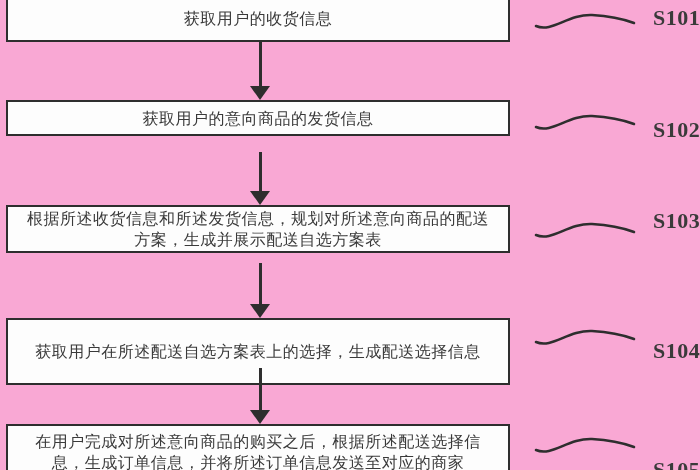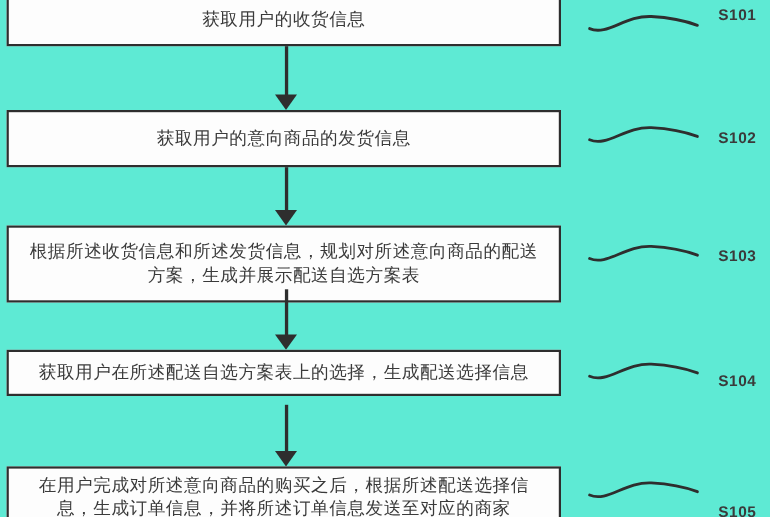--- a/index.html
+++ b/index.html
@@ -1,48 +1,48 @@
 <!DOCTYPE html>
 <html><head>
 <meta charset="utf-8">
 <style>
   html,body{margin:0;padding:0;background:#fcfcfc;}
   .canvas{
     position:relative;width:700px;height:470px;overflow:hidden;
-    background:#5eead4;font-family:Liberation Sans, sans-serif;
+    background:#f9a8d4;font-family:Liberation Serif, serif;
   }
   .box{
     position:absolute;left:6px;width:504px;box-sizing:border-box;
     border:2px solid #2e2e2e;background:#fdfdfd;
     display:flex;align-items:center;justify-content:center;
     text-align:center;color:#3a3a3a;font-size:16px;line-height:21px;
     letter-spacing:.5px;padding:2px 12px;
   }
   .b1{top:-6px;height:48px}
-  .b2{top:100px;height:52px}
-  .b3{top:205px;height:70px}
-  .b4{top:318px;height:42px}
+  .b2{top:100px;height:36px}
+  .b3{top:205px;height:48px}
+  .b4{top:318px;height:67px}
   .b5{top:424px;height:56px}
 
   .arrow{position:absolute;left:250px;width:20px;}
   .arrow .shaft{position:absolute;left:8.5px;top:0;width:3px;height:calc(100% - 13px);background:#2e2e2e;}
   .arrow .head{position:absolute;left:0;bottom:0;width:0;height:0;
     border-left:10px solid transparent;border-right:10px solid transparent;
     border-top:14px solid #2e2e2e;}
   .a1{top:42px;height:58px}
   .a2{top:152px;height:53px}
   .a3{top:263px;height:55px}
   .a4{top:368px;height:56px}
 
   .squig{position:absolute;left:532px;width:106px;height:26px;}
   .s1{top:9px}.s2{top:110px}.s3{top:218px}.s4{top:325px}.s5{top:433px}
 
-  .steplabel{position:absolute;left:653px;font-weight:bold;font-size:14px;
+  .steplabel{position:absolute;left:653px;font-weight:bold;font-size:22px;
     color:#3a3a3a;letter-spacing:.5px;}
-  .l1{top:5px}.l2{top:117px}.l3{top:224px}.l4{top:338px}.l5{top:457px}
+  .l1{top:5px}.l2{top:117px}.l3{top:208px}.l4{top:338px}.l5{top:457px}
 </style>
 </head>
 <body>
 
 <div class="canvas">
 
   <div class="box b1">
     <span>获取用户的收货信息</span>
   </div>
   <div class="arrow a1">

